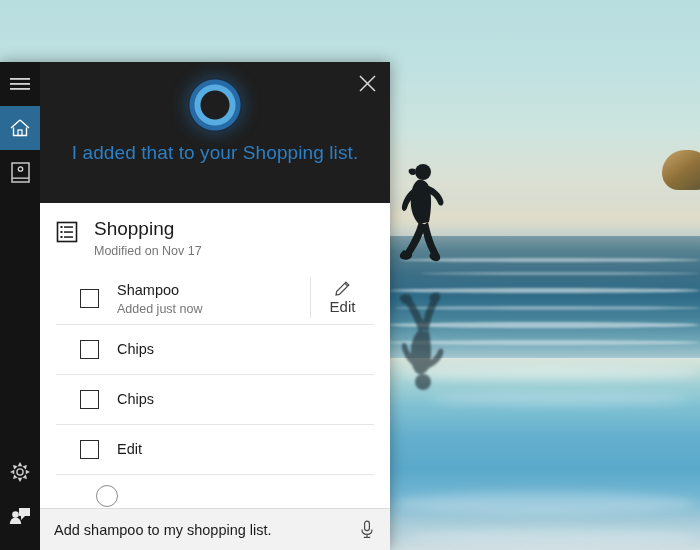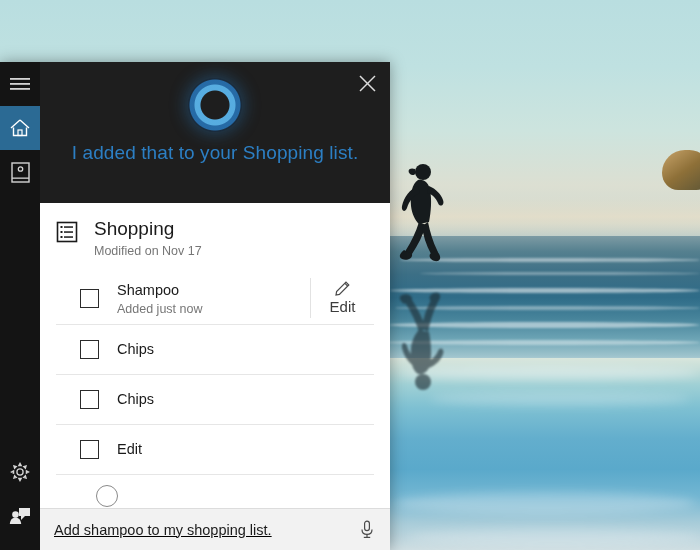--- a/index.html
+++ b/index.html
@@ -309,21 +309,20 @@
   #input-bar {
     position: absolute;
     left: 0; bottom: 0;
     width: 350px;
     height: 42px;
     background: #f2f2f2;
     border-top: 1px solid #dcdcdc;
     display: flex;
     align-items: center;
     padding: 0 10px 0 14px;
-    text-decoration: underline;
   }
   #input-text {
     flex: 1 1 auto;
     font-size: 14.5px;
     color: #1b1b1b;
     white-space: nowrap;
     overflow: hidden;
     cursor: text;
   }
   #mic-button {

